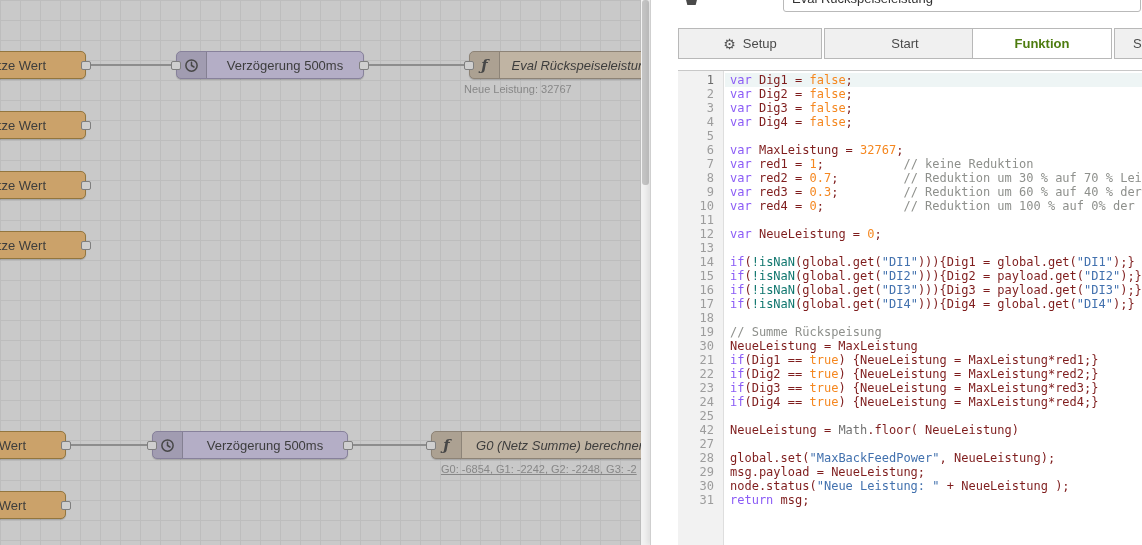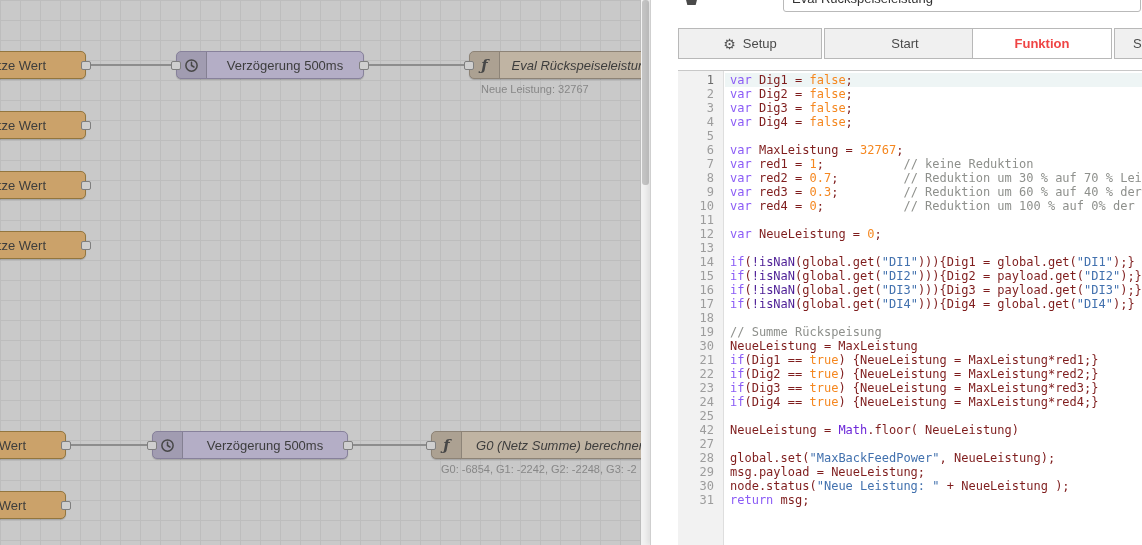--- a/index.html
+++ b/index.html
@@ -32,41 +32,41 @@
   
   .tray{position:absolute;left:650px;top:0;width:492px;height:545px;background:#fff;
         border-left:1px solid #cfcfcf;box-shadow:-3px 0 5px rgba(0,0,0,0.08);}
   .name-icon{position:absolute;left:34px;top:-4px;width:13px;height:9px;background:#4a4a4a;
              clip-path:polygon(0 0,100% 0,82% 100%,18% 100%);}
   .name-input{position:absolute;left:132px;top:-16px;width:340px;height:26px;border:1px solid #b9b9b9;
               border-radius:3px;font-size:13px;padding:0 8px;color:#333;font-family:"Liberation Sans",sans-serif;}
   .tab{position:absolute;top:28px;height:31px;box-sizing:border-box;border:1px solid #b8b8b8;
        background:#f0f0f0;color:#4a4a4a;font-size:13px;display:flex;align-items:center;
        justify-content:center;gap:7px;cursor:pointer;}
-  .tab.active{background:#fff;font-weight:bold;color:#ef4444;text-align:right;}
+  .tab.active{background:#fff;font-weight:bold;color:#4d7c0f;text-align:right;}
   .tab .gear{font-size:14px;color:#555;}
   .tab.partial{justify-content:flex-start;padding-left:18px;}
 
   
   .editor{position:absolute;left:27px;top:70px;width:1200px;height:475px;border-top:1px solid #c8c8c8;background:#fff;}
   .gutter{position:absolute;left:0;top:0;bottom:0;width:46px;background:#f2f2f2;border-right:1px solid #dedede;padding-top:2px;box-sizing:border-box;}
   .gut-num{height:14px;line-height:14px;font-family:"DejaVu Sans Mono",monospace;font-size:12px;
            color:#9c9c9c;text-align:right;padding-right:9px;}
   .gut-num.active{color:#6b6b6b;}
   .code{position:absolute;left:47px;top:0;width:1150px;padding-top:2px;}
   .code-line{height:14px;line-height:14px;font-family:"DejaVu Sans Mono",monospace;font-size:12px;
              white-space:pre;color:#4d4d4c;padding-left:5px;}
   .code-line.active{background:#eef5f5;}
   .tok-d{color:#7f1d1d}
   .tok-k{color:#8b5cf6}
   .tok-n{color:#f5871f}
   .tok-s{color:#4271ae}
   .tok-c{color:#8e908c}
-  .tok-r{color:#4c1d95}
-  .tok-b{color:#6d28d9}
+  .tok-r{color:#0f766e}
+  .tok-b{color:#737373}
 </style>
 </head>
 <body>
 
 <div class="app">
 
   <div class="canvas">
 
     <div class="wire" style="left:84px;top:64px;width:94px;"></div>
     <div class="wire" style="left:362px;top:64px;width:109px;"></div>
@@ -90,21 +90,21 @@
       <span class="port port-r"></span>
     </div>
 
     <div class="node node-func" style="left:469px;top:51px;width:196px;">
       <span class="icon-strip">
           <span class="fn-glyph">ƒ</span>
         </span>
       <span class="node-label">Eval Rückspeiseleistung</span>
       <span class="port port-l"></span>
     </div>
-    <div class="node-status" style="left:481px;top:83px;">Neue Leistung: 32767</div>
+    <div class="node-status" style="left:464px;top:83px;">Neue Leistung: 32767</div>
 
     <div class="node node-tan" style="left:-58px;top:111px;width:144px;">
       <span class="node-label">Setze Wert</span>
       <span class="port port-r"></span>
     </div>
     <div class="node node-tan" style="left:-58px;top:171px;width:144px;">
       <span class="node-label">Setze Wert</span>
       <span class="port port-r"></span>
     </div>
     <div class="node node-tan" style="left:-58px;top:231px;width:144px;">
@@ -129,21 +129,21 @@
       <span class="port port-r"></span>
     </div>
 
     <div class="node node-func" style="left:431px;top:431px;width:230px;">
       <span class="icon-strip">
           <span class="fn-glyph">ƒ</span>
         </span>
       <span class="node-label">G0 (Netz Summe) berechnen</span>
       <span class="port port-l"></span>
     </div>
-    <div class="node-status" style="left:441px;top:463px;">G0: -6854, G1: -2242, G2: -2248, G3: -2</div>
+    <div class="node-status" style="left:441px;top:463px;text-decoration:underline;">G0: -6854, G1: -2242, G2: -2248, G3: -2</div>
 
     <div class="node node-tan" style="left:-78px;top:491px;width:144px;">
       <span class="node-label">Setze Wert</span>
       <span class="port port-r"></span>
     </div>
   </div>
 
   <div class="canvas-scroll">
     <div class="thumb"></div>
   </div>

